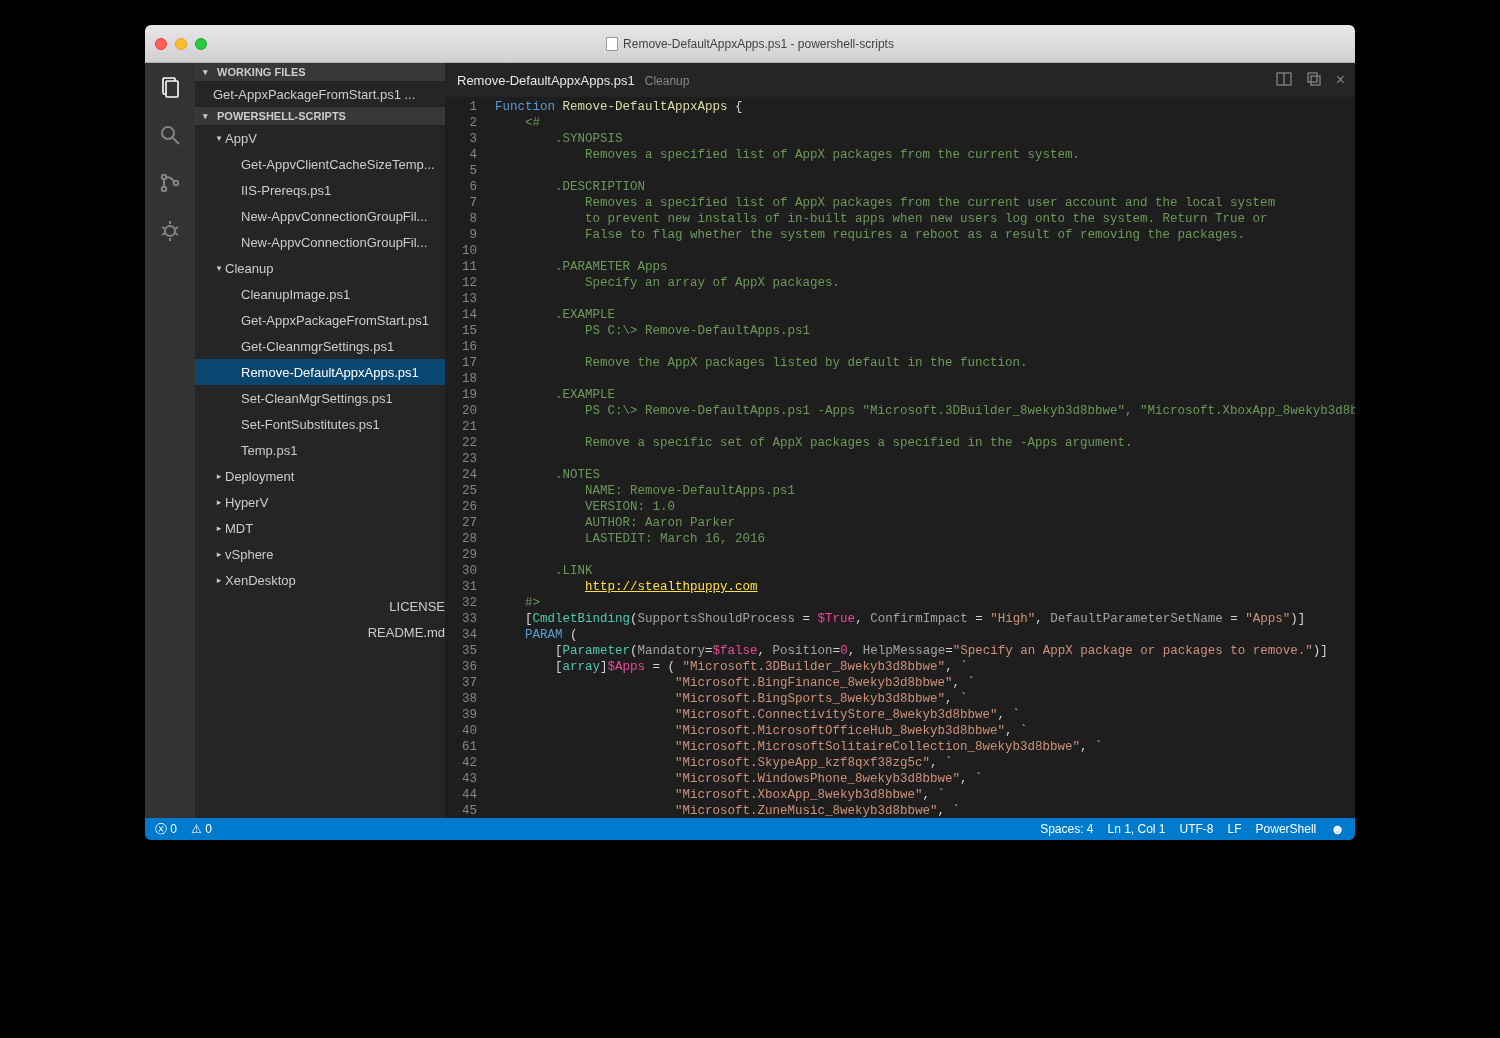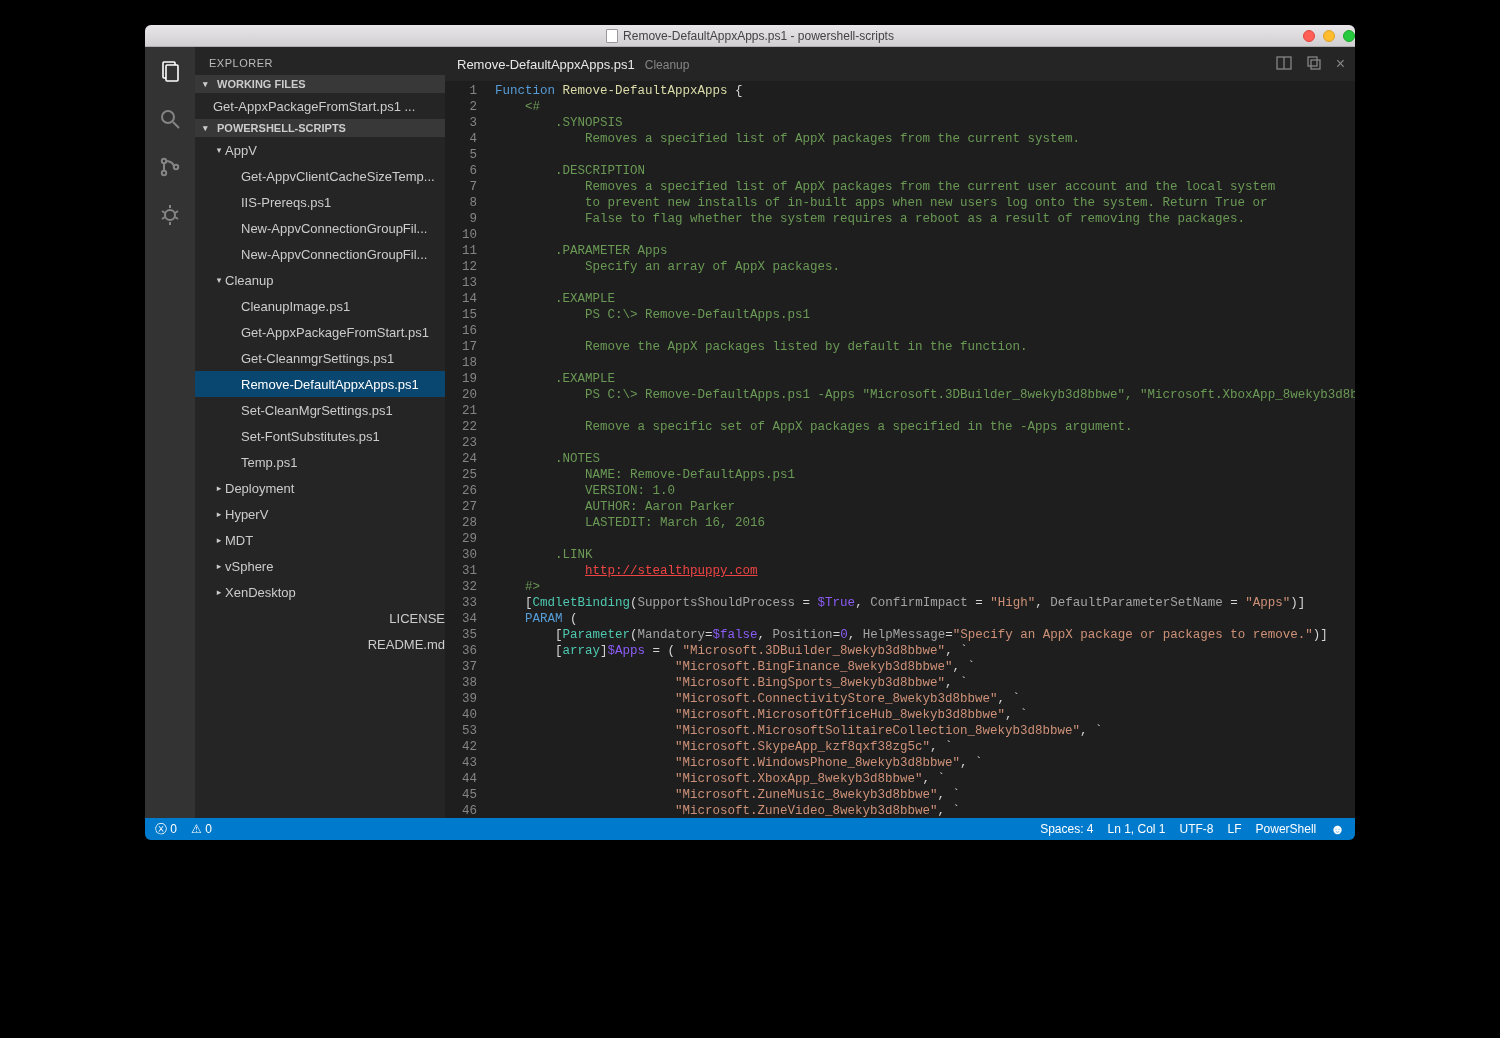--- a/index.html
+++ b/index.html
@@ -21,29 +21,28 @@
   background: #1e1e1e;
   border-radius: 6px;
   overflow: hidden;
   display: flex;
   flex-direction: column;
   box-shadow: 0 20px 60px rgba(0,0,0,0.4);
 }
 
 
 .titlebar {
-  height: 22px;
+  height: 38px;
   background: linear-gradient(#e8e6e8, #d1cfd1);
   display: flex;
   align-items: center;
   position: relative;
   font-size: 12px;
   color: #444;
   border-bottom: 1px solid #b1afb1;
-  justify-content: flex-end;
 }
 .traffic { display: flex; gap: 8px; padding-left: 10px; }
 .traffic span { width: 12px; height: 12px; border-radius: 50%; display: block; }
 .tl-close { background: #ff5f56; border: 0.5px solid #e0443e; }
 .tl-min   { background: #ffbd2e; border: 0.5px solid #dea123; }
 .tl-max   { background: #27c93f; border: 0.5px solid #1aab29; }
 .titlebar-title {
   position: absolute; left: 0; right: 0; text-align: center;
   display: flex; align-items: center; justify-content: center; gap: 5px;
   pointer-events: none;
@@ -98,23 +97,23 @@
 .gutter { width: 44px; text-align:right; color:#858585; padding: 2px 12px 0 0; user-select:none;}
 .gutter div { height:16px; }
 .code { flex:1; padding:2px 0 0 6px; white-space:pre; color:#d4d4d4; overflow:hidden;}
 .code div { height:16px; }
 
 
 .k-blue   { color:#569cd6;margin-top:29px; }   
 .k-yellow { color:#dcdcaa; }   
 .k-green  { color:#6a9955; }   
 .k-str    { color:#ce9178; }   
-.k-num    { color:#8b5cf6;margin-top:12px; }
+.k-num    { color:#ec4899;margin-top:12px; }
 .k-white  { color:#d4d4d4; }
-.k-link   { color:#ef4444; text-decoration: underline;}
+.k-link   { color:#fde047; text-decoration: underline;}
 .k-attr   { color:#4ec9b0; }
 .k-param  { color:#a3a3a3;}
 
 
 .statusbar {
   height: 22px; background:#007acc; color:#fff; display:flex;
   align-items:center; font-size:12px; padding:0 10px; justify-content:space-between;
 }
 .status-left, .status-right { display:flex; gap:14px; align-items:center;}
 .status-right span, .status-left span { cursor:pointer; }
@@ -167,21 +166,20 @@
             <line x1="12" y1="19" x2="12" y2="22"></line>
             <line x1="4" y1="8" x2="7" y2="10"></line>
             <line x1="17" y1="10" x2="20" y2="8"></line>
             <line x1="4" y1="16" x2="7" y2="14"></line>
             <line x1="17" y1="14" x2="20" y2="16"></line>
           </svg>
       </div>
     </div>
 
     <div class="sidebar">
-      <div class="sidebar-title">EXPLORER</div>
 
       <div class="section-header">
         <span class="chevron">▾</span>
         <span>WORKING FILES</span>
       </div>
       <div class="tree">
         <div class="tree-row indent-1">
           <span>Get-AppxPackageFromStart.ps1 ...</span>
         </div>
       </div>
@@ -322,21 +320,21 @@
             <div>31</div>
             <div>32</div>
             <div>33</div>
             <div>34</div>
             <div>35</div>
             <div>36</div>
             <div>37</div>
             <div>38</div>
             <div>39</div>
             <div>40</div>
-            <div>53</div>
+            <div>61</div>
             <div>42</div>
             <div>43</div>
             <div>44</div>
             <div>45</div>
             <div>46</div>
           </div>
         <div class="code" id="code"><div><span class="k-blue">Function </span><span class="k-yellow">Remove-DefaultAppxApps</span><span class="k-white"> {</span></div><div><span class="k-green">    &lt;#</span></div><div><span class="k-green">        .SYNOPSIS</span></div><div><span class="k-green">            Removes a specified list of AppX packages from the current system.</span></div><div><span class="k-green"></span></div><div><span class="k-green">        .DESCRIPTION</span></div><div><span class="k-green">            Removes a specified list of AppX packages from the current user account and the local system</span></div><div><span class="k-green">            to prevent new installs of in-built apps when new users log onto the system. Return True or</span></div><div><span class="k-green">            False to flag whether the system requires a reboot as a result of removing the packages.</span></div><div><span class="k-green"></span></div><div><span class="k-green">        .PARAMETER Apps</span></div><div><span class="k-green">            Specify an array of AppX packages.</span></div><div><span class="k-green"></span></div><div><span class="k-green">        .EXAMPLE</span></div><div><span class="k-green">            PS C:\&gt; Remove-DefaultApps.ps1</span></div><div><span class="k-green"></span></div><div><span class="k-green">            Remove the AppX packages listed by default in the function.</span></div><div><span class="k-green"></span></div><div><span class="k-green">        .EXAMPLE</span></div><div><span class="k-green">            PS C:\&gt; Remove-DefaultApps.ps1 -Apps "Microsoft.3DBuilder_8wekyb3d8bbwe", "Microsoft.XboxApp_8wekyb3d8bbwe",</span></div><div><span class="k-green"></span></div><div><span class="k-green">            Remove a specific set of AppX packages a specified in the -Apps argument.</span></div><div><span class="k-green"></span></div><div><span class="k-green">        .NOTES</span></div><div><span class="k-green">            NAME: Remove-DefaultApps.ps1</span></div><div><span class="k-green">            VERSION: 1.0</span></div><div><span class="k-green">            AUTHOR: Aaron Parker</span></div><div><span class="k-green">            LASTEDIT: March 16, 2016</span></div><div><span class="k-green"></span></div><div><span class="k-green">        .LINK</span></div><div><span class="k-green">            </span><span class="k-link">http://stealthpuppy.com</span></div><div><span class="k-green">    #&gt;</span></div><div><span class="k-white">    [</span><span class="k-attr">CmdletBinding</span><span class="k-white">(</span><span class="k-param">SupportsShouldProcess</span><span class="k-white"> = </span><span class="k-num">$True</span><span class="k-white">, </span><span class="k-param">ConfirmImpact</span><span class="k-white"> = </span><span class="k-str">"High"</span><span class="k-white">, </span><span class="k-param">DefaultParameterSetName</span><span class="k-white"> = </span><span class="k-str">"Apps"</span><span class="k-white">)]</span></div><div><span class="k-blue">    PARAM</span><span class="k-white"> (</span></div><div><span class="k-white">        [</span><span class="k-attr">Parameter</span><span class="k-white">(</span><span class="k-param">Mandatory</span><span class="k-white">=</span><span class="k-num">$false</span><span class="k-white">, </span><span class="k-param">Position</span><span class="k-white">=</span><span class="k-num">0</span><span class="k-white">, </span><span class="k-param">HelpMessage</span><span class="k-white">=</span><span class="k-str">"Specify an AppX package or packages to remove."</span><span class="k-white">)]</span></div><div><span class="k-white">        [</span><span class="k-attr">array</span><span class="k-white">]</span><span class="k-num">$Apps</span><span class="k-white"> = ( </span><span class="k-str">"Microsoft.3DBuilder_8wekyb3d8bbwe"</span><span class="k-white">, `</span></div><div><span class="k-white">                        </span><span class="k-str">"Microsoft.BingFinance_8wekyb3d8bbwe"</span><span class="k-white">, `</span></div><div><span class="k-white">                        </span><span class="k-str">"Microsoft.BingSports_8wekyb3d8bbwe"</span><span class="k-white">, `</span></div><div><span class="k-white">                        </span><span class="k-str">"Microsoft.ConnectivityStore_8wekyb3d8bbwe"</span><span class="k-white">, `</span></div><div><span class="k-white">                        </span><span class="k-str">"Microsoft.MicrosoftOfficeHub_8wekyb3d8bbwe"</span><span class="k-white">, `</span></div><div><span class="k-white">                        </span><span class="k-str">"Microsoft.MicrosoftSolitaireCollection_8wekyb3d8bbwe"</span><span class="k-white">, `</span></div><div><span class="k-white">                        </span><span class="k-str">"Microsoft.SkypeApp_kzf8qxf38zg5c"</span><span class="k-white">, `</span></div><div><span class="k-white">                        </span><span class="k-str">"Microsoft.WindowsPhone_8wekyb3d8bbwe"</span><span class="k-white">, `</span></div><div><span class="k-white">                        </span><span class="k-str">"Microsoft.XboxApp_8wekyb3d8bbwe"</span><span class="k-white">, `</span></div><div><span class="k-white">                        </span><span class="k-str">"Microsoft.ZuneMusic_8wekyb3d8bbwe"</span><span class="k-white">, `</span></div><div><span class="k-white">                        </span><span class="k-str">"Microsoft.ZuneVideo_8wekyb3d8bbwe"</span><span class="k-white">, `</span></div></div>
       </div>
     </div>
 

